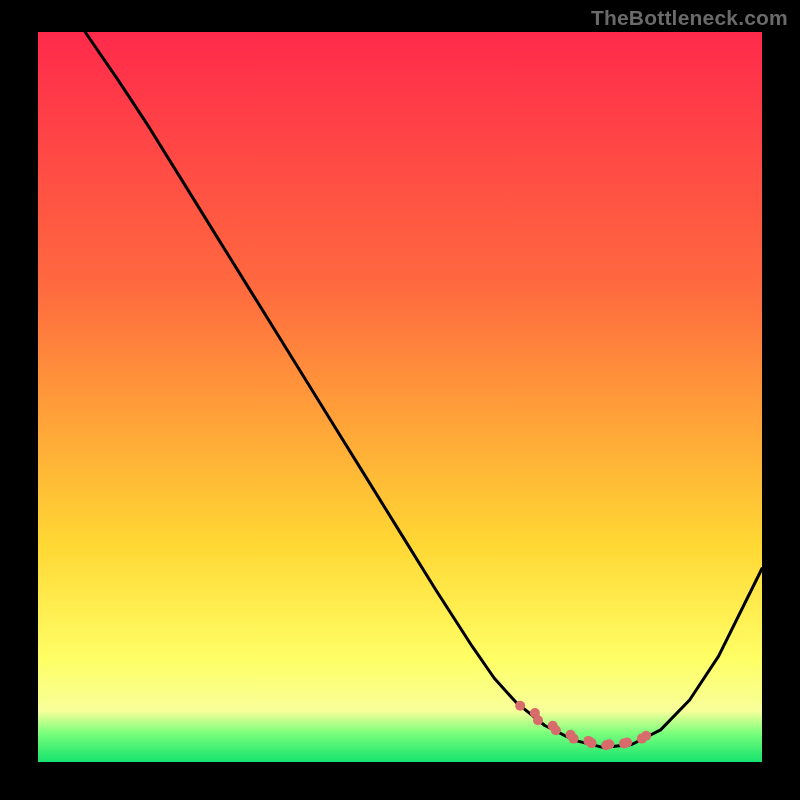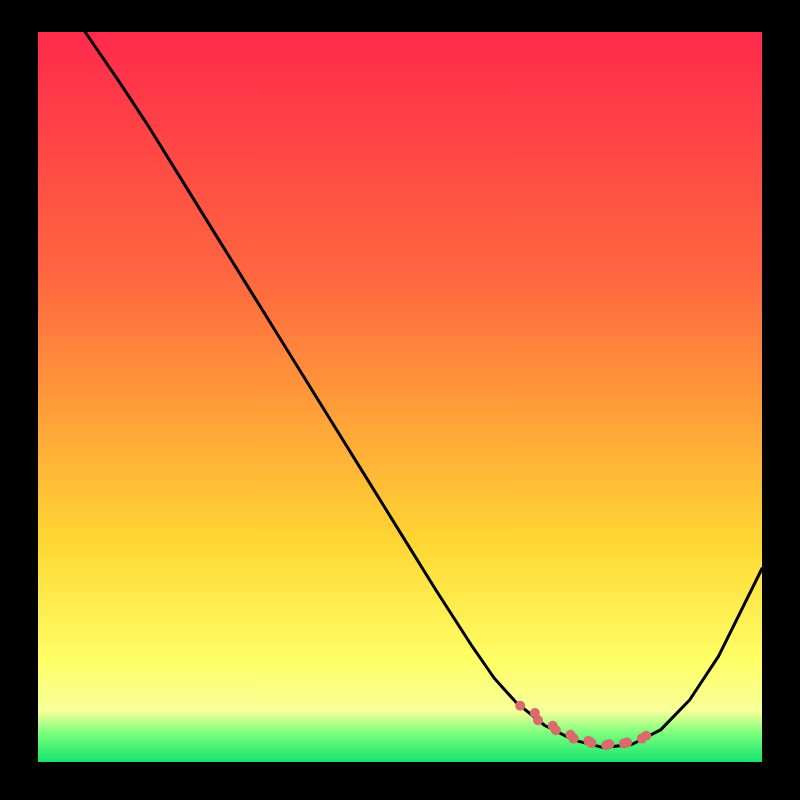--- a/index.html
+++ b/index.html
@@ -27,20 +27,21 @@
     width: 724px;
     height: 730px;
   }
   svg { display: block; }
 </style>
 </head>
 <body>
 
 <div class="frame">
 
+  <div class="watermark">TheBottleneck.com</div>
 
   <div class="plot-wrap">
     <svg width="724" height="730" viewBox="0 0 724 730" preserveAspectRatio="none">
       <defs>
         <linearGradient id="bg" x1="0" y1="0" x2="0" y2="1">
           <stop id="g0" offset="0%" stop-color="#ff2a4b"></stop>
           <stop id="g1" offset="35%" stop-color="#ff6a3f"></stop>
           <stop id="g2" offset="70%" stop-color="#ffd733"></stop>
           <stop id="g3" offset="86%" stop-color="#ffff66"></stop>
           <stop id="g4" offset="93%" stop-color="#f8ff9a"></stop>

